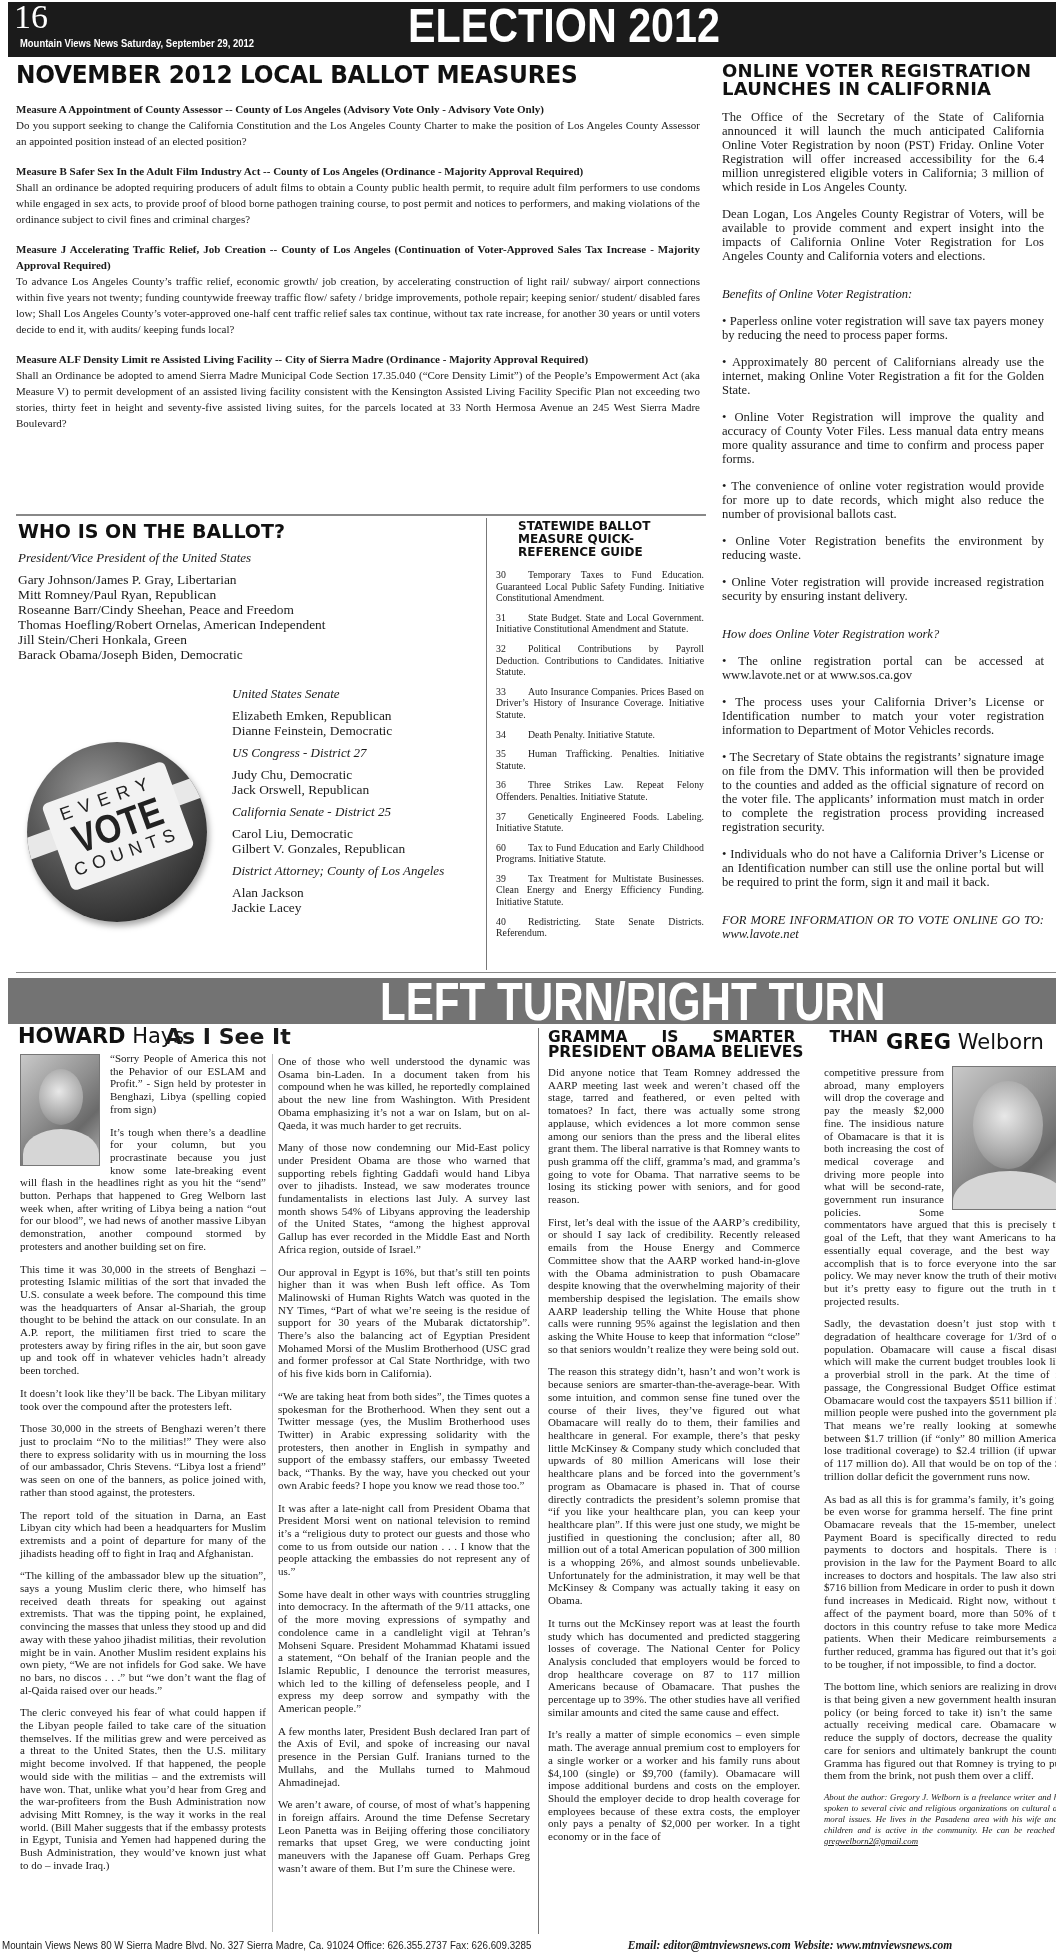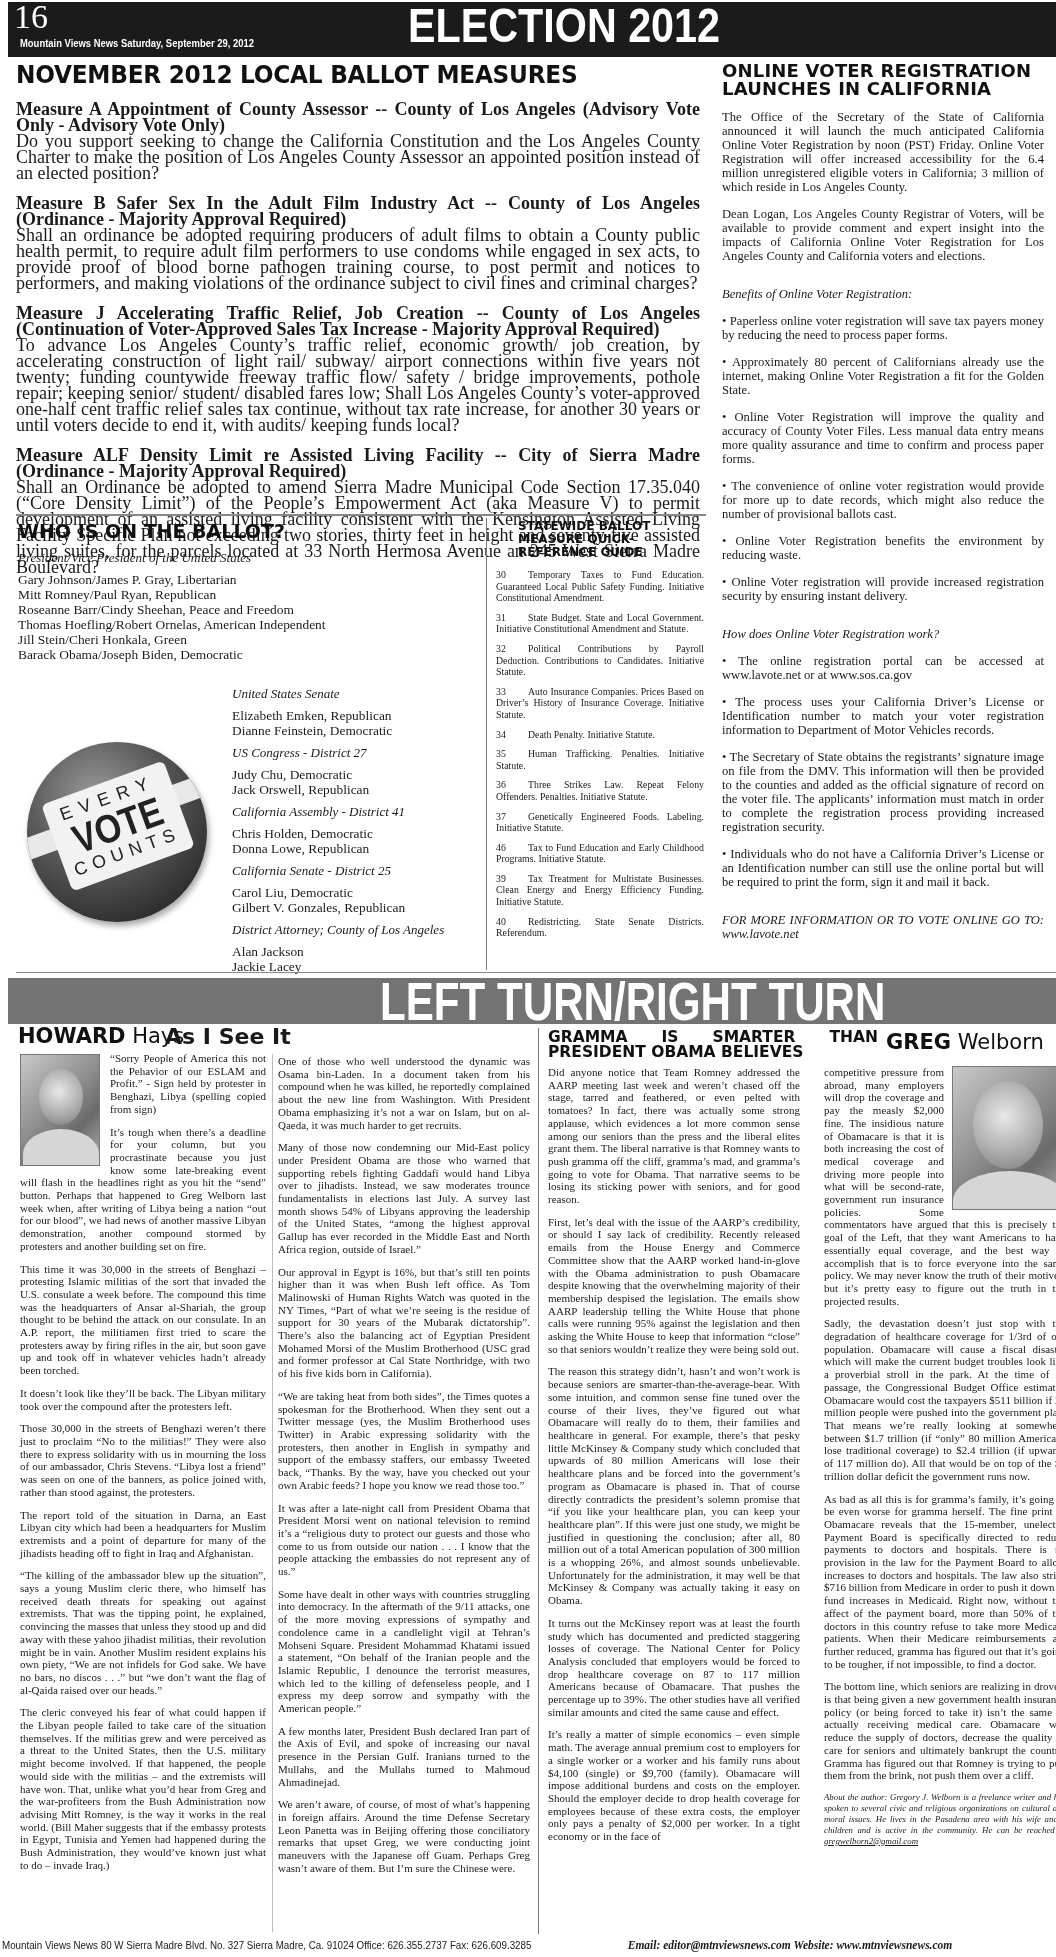--- a/index.html
+++ b/index.html
@@ -8,21 +8,21 @@
 
   .masthead { position: absolute; left: 8px; top: 2px; width: 1048px; height: 55px; background: #1b1b1b; color: #fff; }
   .masthead .pageno { position: absolute; left: 6px; top: -4px; font-family: "Liberation Serif", serif; font-size: 34px; line-height: 38px; }
   .masthead .paper { position: absolute; left: 12px; top: 35px; font-family: "Liberation Sans", sans-serif; font-weight: bold; font-size: 11.5px; transform: scaleX(0.82); transform-origin: left; white-space: nowrap; }
   .masthead .section { position: absolute; left: 400px; top: -4px; font-family: "Liberation Sans", sans-serif; font-weight: bold; font-size: 48px; letter-spacing: 0px; transform: scaleX(0.86); transform-origin: left; white-space: nowrap; }
 
   .h-big { font-family: "DejaVu Sans", sans-serif; font-weight: bold; color: #111; }
 
   .measures { position: absolute; left: 16px; top: 60px; width: 684px; }
   .measures h1 { font-size: 25px; letter-spacing: -0.3px; margin-bottom: 12px; transform: scaleX(0.93); transform-origin: left; white-space: nowrap; }
-  .measure { margin-bottom: 14px; font-size: 18px; line-height: 16px; text-align: justify; }
+  .measure { margin-bottom: 14px; font-size: 11px; line-height: 16px; text-align: justify; }
   .measure .mtitle { font-weight: bold; }
 
   .rule-h { position: absolute; height: 2px; background: #888; }
   .rule-v { position: absolute; width: 1px; background: #777; }
 
   .onlinereg { position: absolute; left: 722px; top: 62px; width: 322px; }
   .onlinereg h2 { font-size: 18px; line-height: 18px; margin-bottom: 12px; letter-spacing: 0.2px; }
   .onlinereg p { font-size: 12.6px; line-height: 14px; text-align: justify; margin-bottom: 13px; }
   .onlinereg p.ital { font-style: italic; margin-top: 24px; }
 
@@ -147,25 +147,20 @@
         <div class="office">United States Senate</div>
         <div class="cand">Elizabeth Emken, Republican</div>
         <div class="cand">Dianne Feinstein, Democratic</div>
       </div>
       <div class="block">
         <div class="office">US Congress - District 27</div>
         <div class="cand">Judy Chu, Democratic</div>
         <div class="cand">Jack Orswell, Republican</div>
       </div>
       <div class="block">
-        <div class="office">California Assembly - District 41</div>
-        <div class="cand">Chris Holden, Democratic</div>
-        <div class="cand">Donna Lowe, Republican</div>
-      </div>
-      <div class="block">
         <div class="office">California Senate - District 25</div>
         <div class="cand">Carol Liu, Democratic</div>
         <div class="cand">Gilbert V. Gonzales, Republican</div>
       </div>
       <div class="block">
         <div class="office">District Attorney; County of Los Angeles</div>
         <div class="cand">Alan Jackson</div>
         <div class="cand">Jackie Lacey</div>
       </div>
     </div>
@@ -184,21 +179,21 @@
   <h3 class="h-big">STATEWIDE BALLOT MEASURE QUICK-REFERENCE GUIDE</h3>
   <div id="props">
       <div class="prop"><span class="num">30</span><span>Temporary Taxes to Fund Education. Guaranteed Local Public Safety Funding. Initiative Constitutional Amendment.</span></div>
       <div class="prop"><span class="num">31</span><span>State Budget. State and Local Government. Initiative Constitutional Amendment and Statute.</span></div>
       <div class="prop"><span class="num">32</span><span>Political Contributions by Payroll Deduction. Contributions to Candidates. Initiative Statute.</span></div>
       <div class="prop"><span class="num">33</span><span>Auto Insurance Companies. Prices Based on Driver’s History of Insurance Coverage. Initiative Statute.</span></div>
       <div class="prop"><span class="num">34</span><span>Death Penalty. Initiative Statute.</span></div>
       <div class="prop"><span class="num">35</span><span>Human Trafficking. Penalties. Initiative Statute.</span></div>
       <div class="prop"><span class="num">36</span><span>Three Strikes Law. Repeat Felony Offenders. Penalties. Initiative Statute.</span></div>
       <div class="prop"><span class="num">37</span><span>Genetically Engineered Foods. Labeling. Initiative Statute.</span></div>
-      <div class="prop"><span class="num">46</span><span>Tax to Fund Education and Early Childhood Programs. Initiative Statute.</span></div>
+      <div class="prop"><span class="num">60</span><span>Tax to Fund Education and Early Childhood Programs. Initiative Statute.</span></div>
       <div class="prop"><span class="num">39</span><span>Tax Treatment for Multistate Businesses. Clean Energy and Energy Efficiency Funding. Initiative Statute.</span></div>
       <div class="prop"><span class="num">40</span><span>Redistricting. State Senate Districts. Referendum.</span></div>
     </div>
 </div>
 
 <div class="rule-h" style="left:16px; top:972px; width:1040px; height:1px;"></div>
 
 <div class="band">
   <div class="title">LEFT TURN/RIGHT TURN</div>
 </div>

